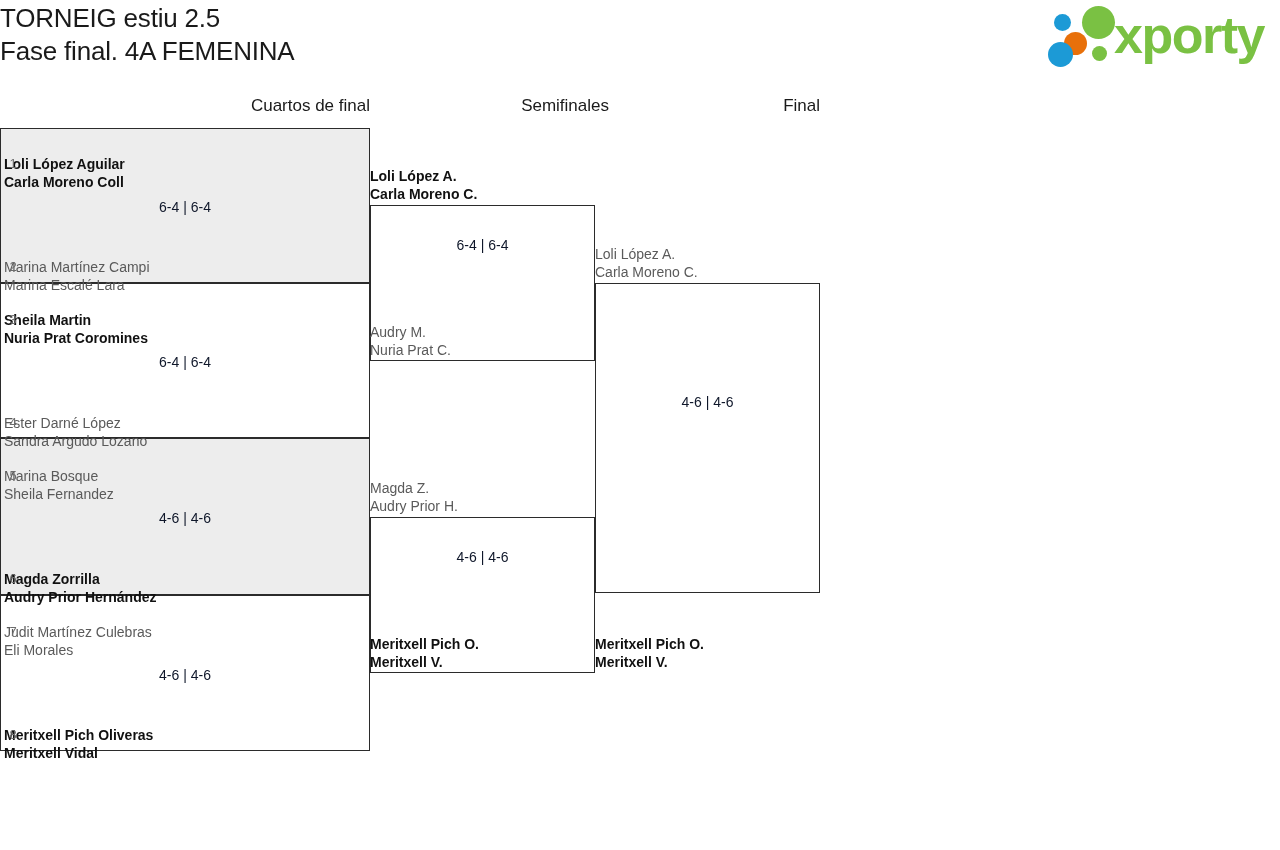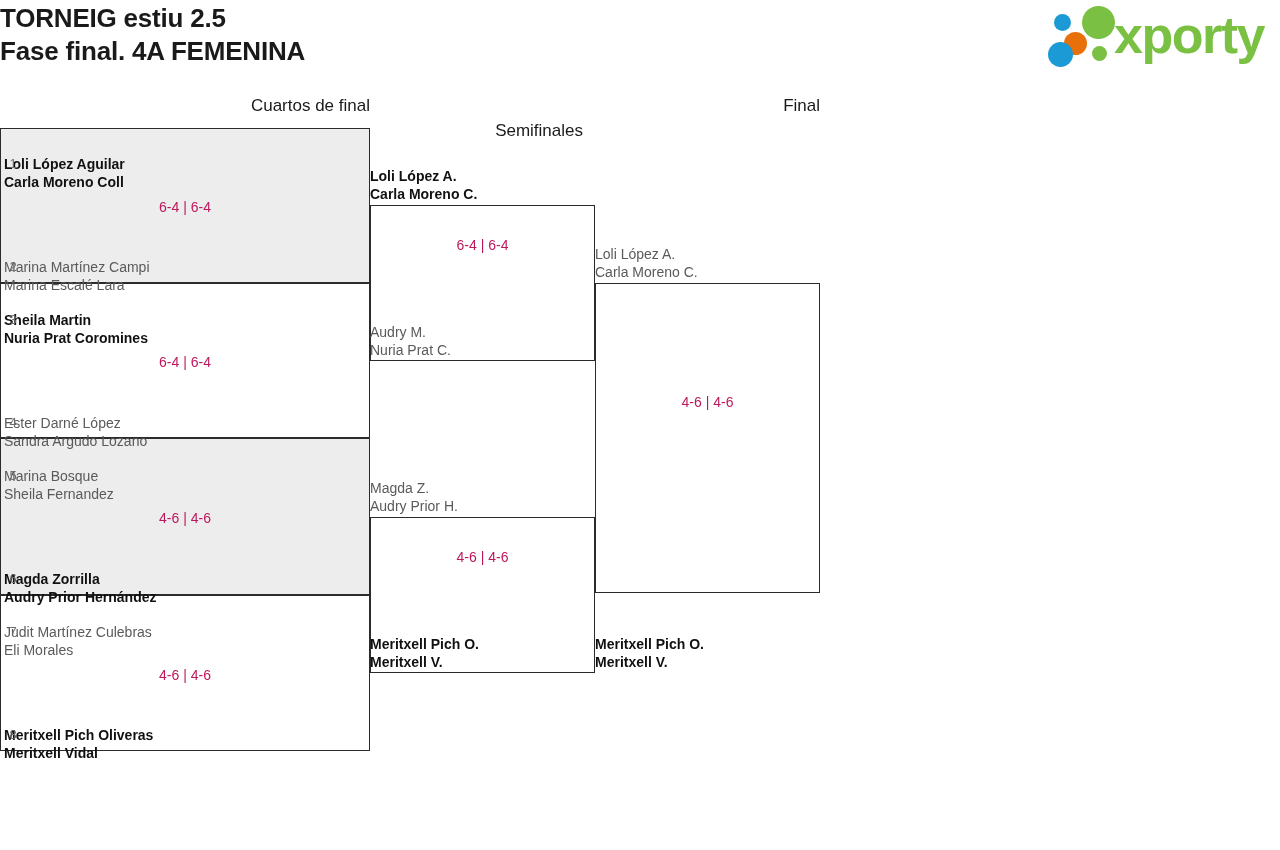--- a/index.html
+++ b/index.html
@@ -20,21 +20,21 @@
   #header {
     position: absolute;
     left: 0; top: 0;
     width: 1280px;
     height: 78px;
   }
   #title-block {
     position: absolute;
     left: 0; top: 2px;
     font-size: 26px;
-    font-weight: 700;
+    font-weight: 400;
     line-height: 33px;
     color: #1a1a1a;
     letter-spacing: -0.2px;
     white-space: nowrap;
   }
   #title-block .tline { display: block; }
 
   
   #logo {
     position: absolute;
@@ -61,21 +61,21 @@
   .round-header {
     position: absolute;
     top: 96px;
     font-size: 17px;
     font-weight: 400;
     color: #1a1a1a;
     text-align: right;
     white-space: nowrap;
   }
   #rh-0 { left: 0px;   width: 370px; }
-  #rh-1 { left: 358px; width: 225px; margin-top: 25px; }
+  #rh-1 { left: 384px; width: 225px; }
   #rh-2 { left: 595px; width: 225px; }
 
   
   #bracket {
     position: absolute;
     left: 0; top: 0;
     width: 1280px; height: 850px;
   }
 
   
@@ -87,21 +87,21 @@
   .match-box.shaded { background: #ededed; }
   .match-box.plain  { background: #ffffff; }
 
   
   .score {
     position: absolute;
     left: 0;
     width: 100%;
     text-align: center;
     font-size: 14px;
-    color: #be185d;
+    color: #0f172a;
     white-space: nowrap;
   }
 
   
   .team {
     position: absolute;
     white-space: nowrap;
     line-height: 18px;
   }
   .team .seed {

